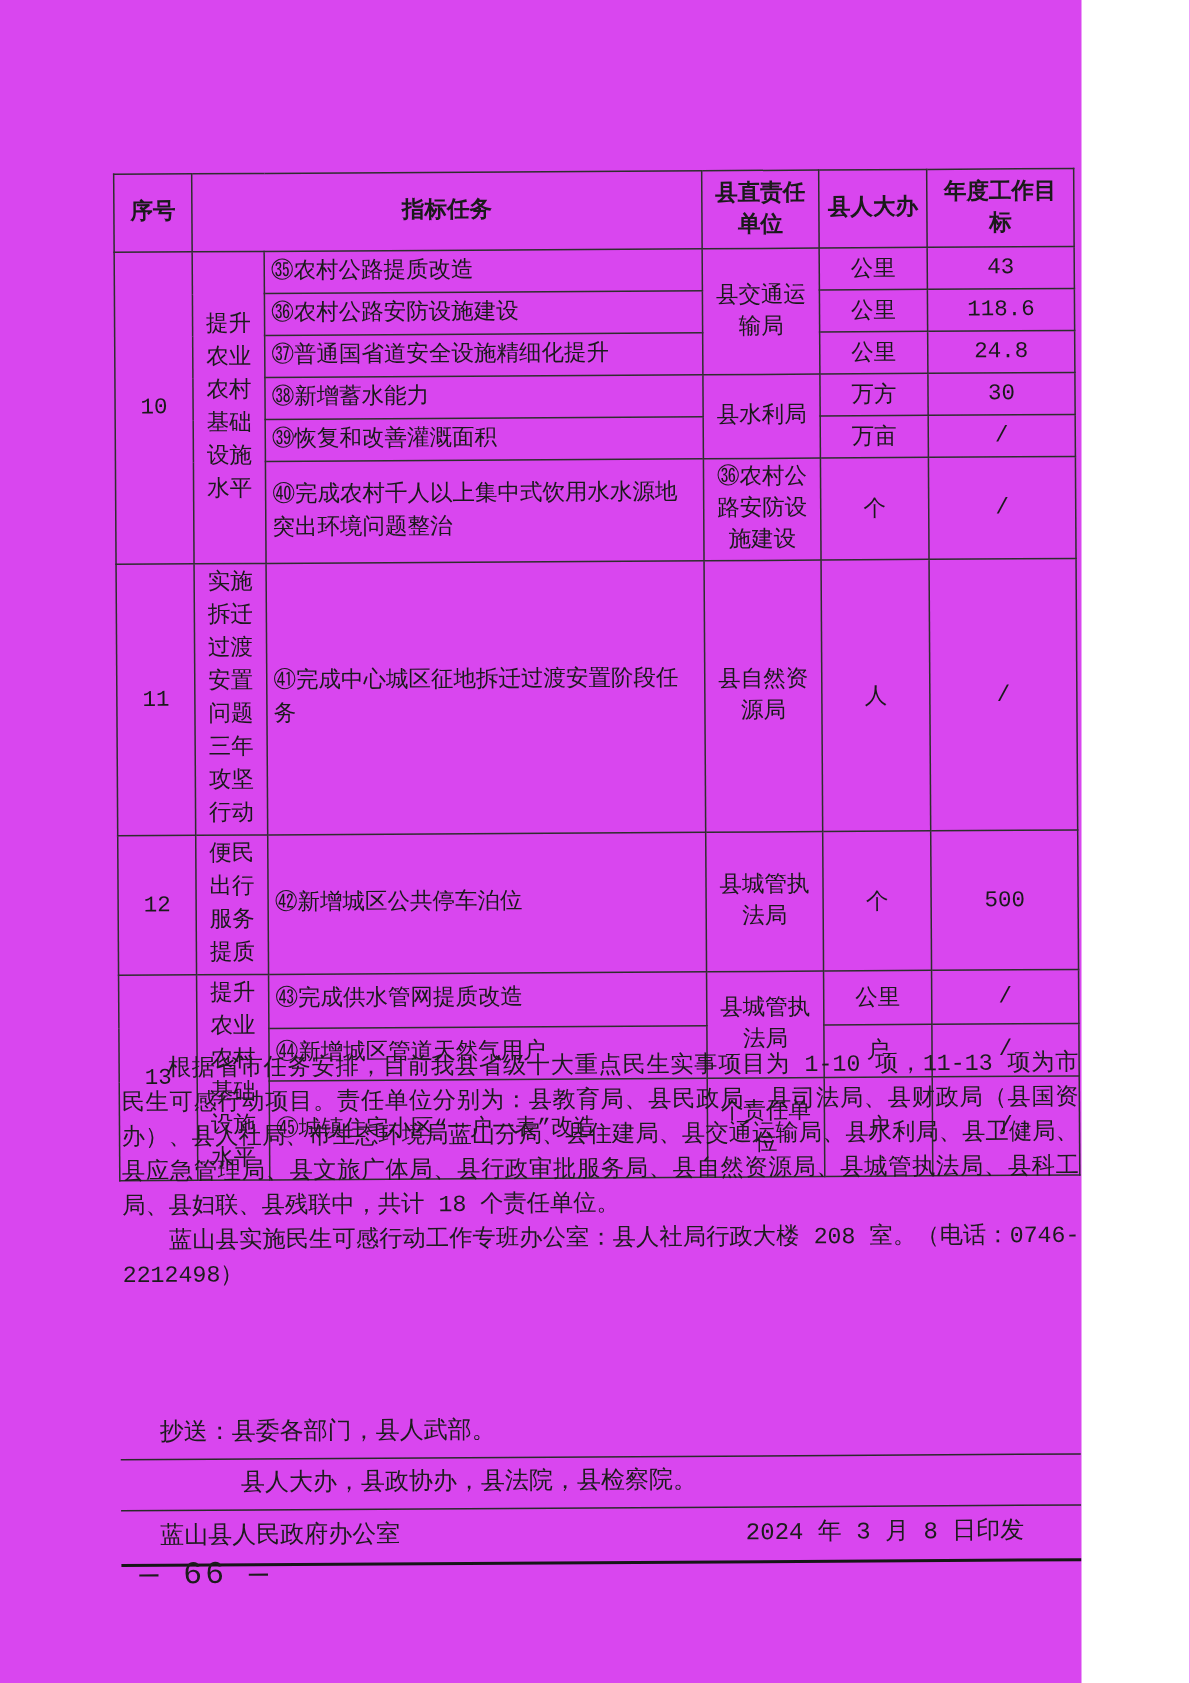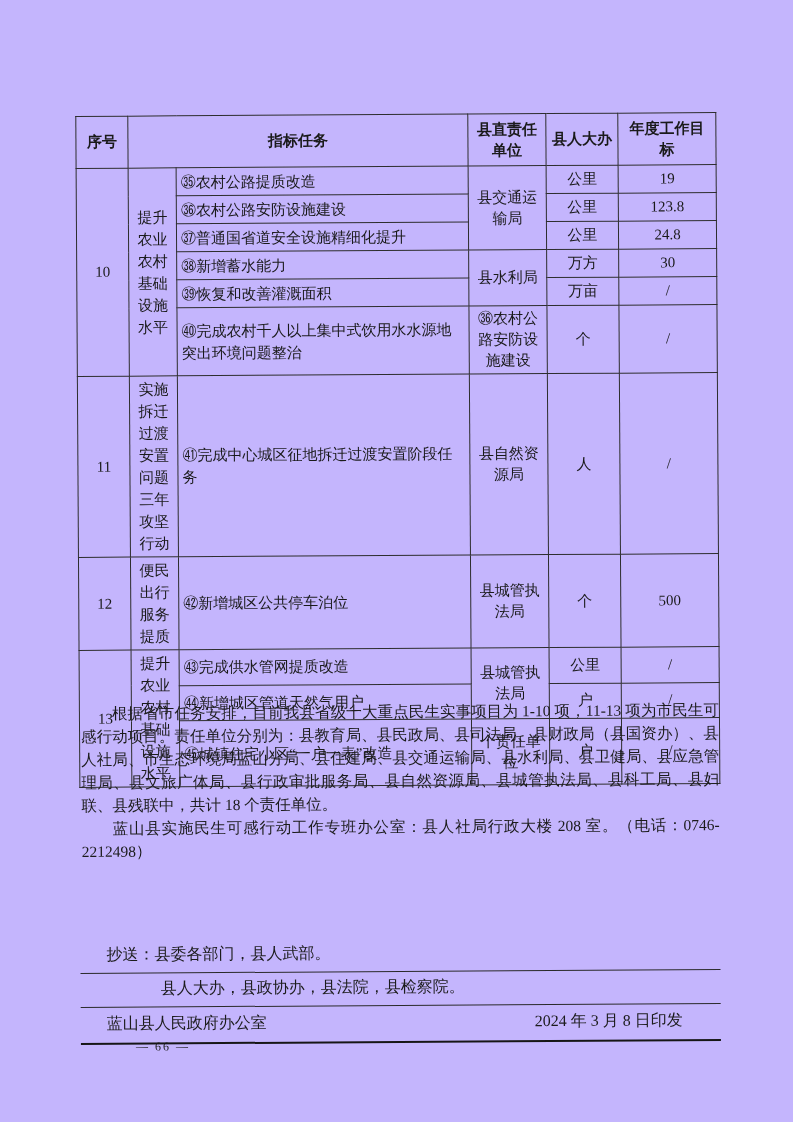--- a/index.html
+++ b/index.html
@@ -4,23 +4,24 @@
 <style>
   * { margin:0; padding:0; box-sizing:border-box; }
   html,body { width:793px; height:1122px; }
   body {
     background:#ffffff;
     font-family:"Liberation Serif","DejaVu Serif",serif;
     color:#1c1c1c;
   }
   .page {
     position:relative;
-    width:793px; height:1122px;
-    background:#c4b5fd;
+    width:721px; height:1122px;
+    background:#d946ef;
     overflow:hidden;
+    font-family:Liberation Mono, monospace;
   }
   .scan { position:absolute; inset:0; transform:rotate(-0.35deg); }
 
   
   .doc-table {
     position:absolute; left:78px; top:114px;
     width:640px;
     border-collapse:collapse;
     table-layout:fixed;
     font-size:15px;
@@ -68,21 +69,21 @@
     padding:5px 0 7px 80px;
     border-bottom:1.5px solid #2a2a2a;
   }
   .issue-row {
     display:flex; justify-content:space-between;
     padding:6px 38px 8px 26px;
     border-bottom:2.5px solid #161616;
   }
   .page-number {
     position:absolute; left:90px; top:1038px;
-    font-size:12px; letter-spacing:2px;margin-left:43px;
+    font-size:21px; letter-spacing:2px;
   }
 </style>
 </head>
 <body>
 
 <div class="page">
   <div class="scan">
 
     <table class="doc-table">
       <colgroup>
@@ -101,26 +102,26 @@
           <th class="col-unit">县人大办</th>
           <th class="col-target th-target">年度工作目标</th>
         </tr>
 
         <tr style="height:28px">
           <td class="col-seq" rowspan="6">10</td>
           <td class="col-cat" rowspan="6">提升农业农村基础设施水平</td>
           <td class="col-task">㉟农村公路提质改造</td>
           <td class="col-resp" rowspan="3">县交通运输局</td>
           <td class="col-unit">公里</td>
-          <td class="col-target">19</td>
+          <td class="col-target">43</td>
         </tr>
         <tr style="height:28px">
           <td class="col-task">㊱农村公路安防设施建设</td>
           <td class="col-unit">公里</td>
-          <td class="col-target">123.8</td>
+          <td class="col-target">118.6</td>
         </tr>
         <tr style="height:28px">
           <td class="col-task">㊲普通国省道安全设施精细化提升</td>
           <td class="col-unit">公里</td>
           <td class="col-target">24.8</td>
         </tr>
         <tr style="height:28px">
           <td class="col-task">㊳新增蓄水能力</td>
           <td class="col-resp" rowspan="2">县水利局</td>
           <td class="col-unit">万方</td>

